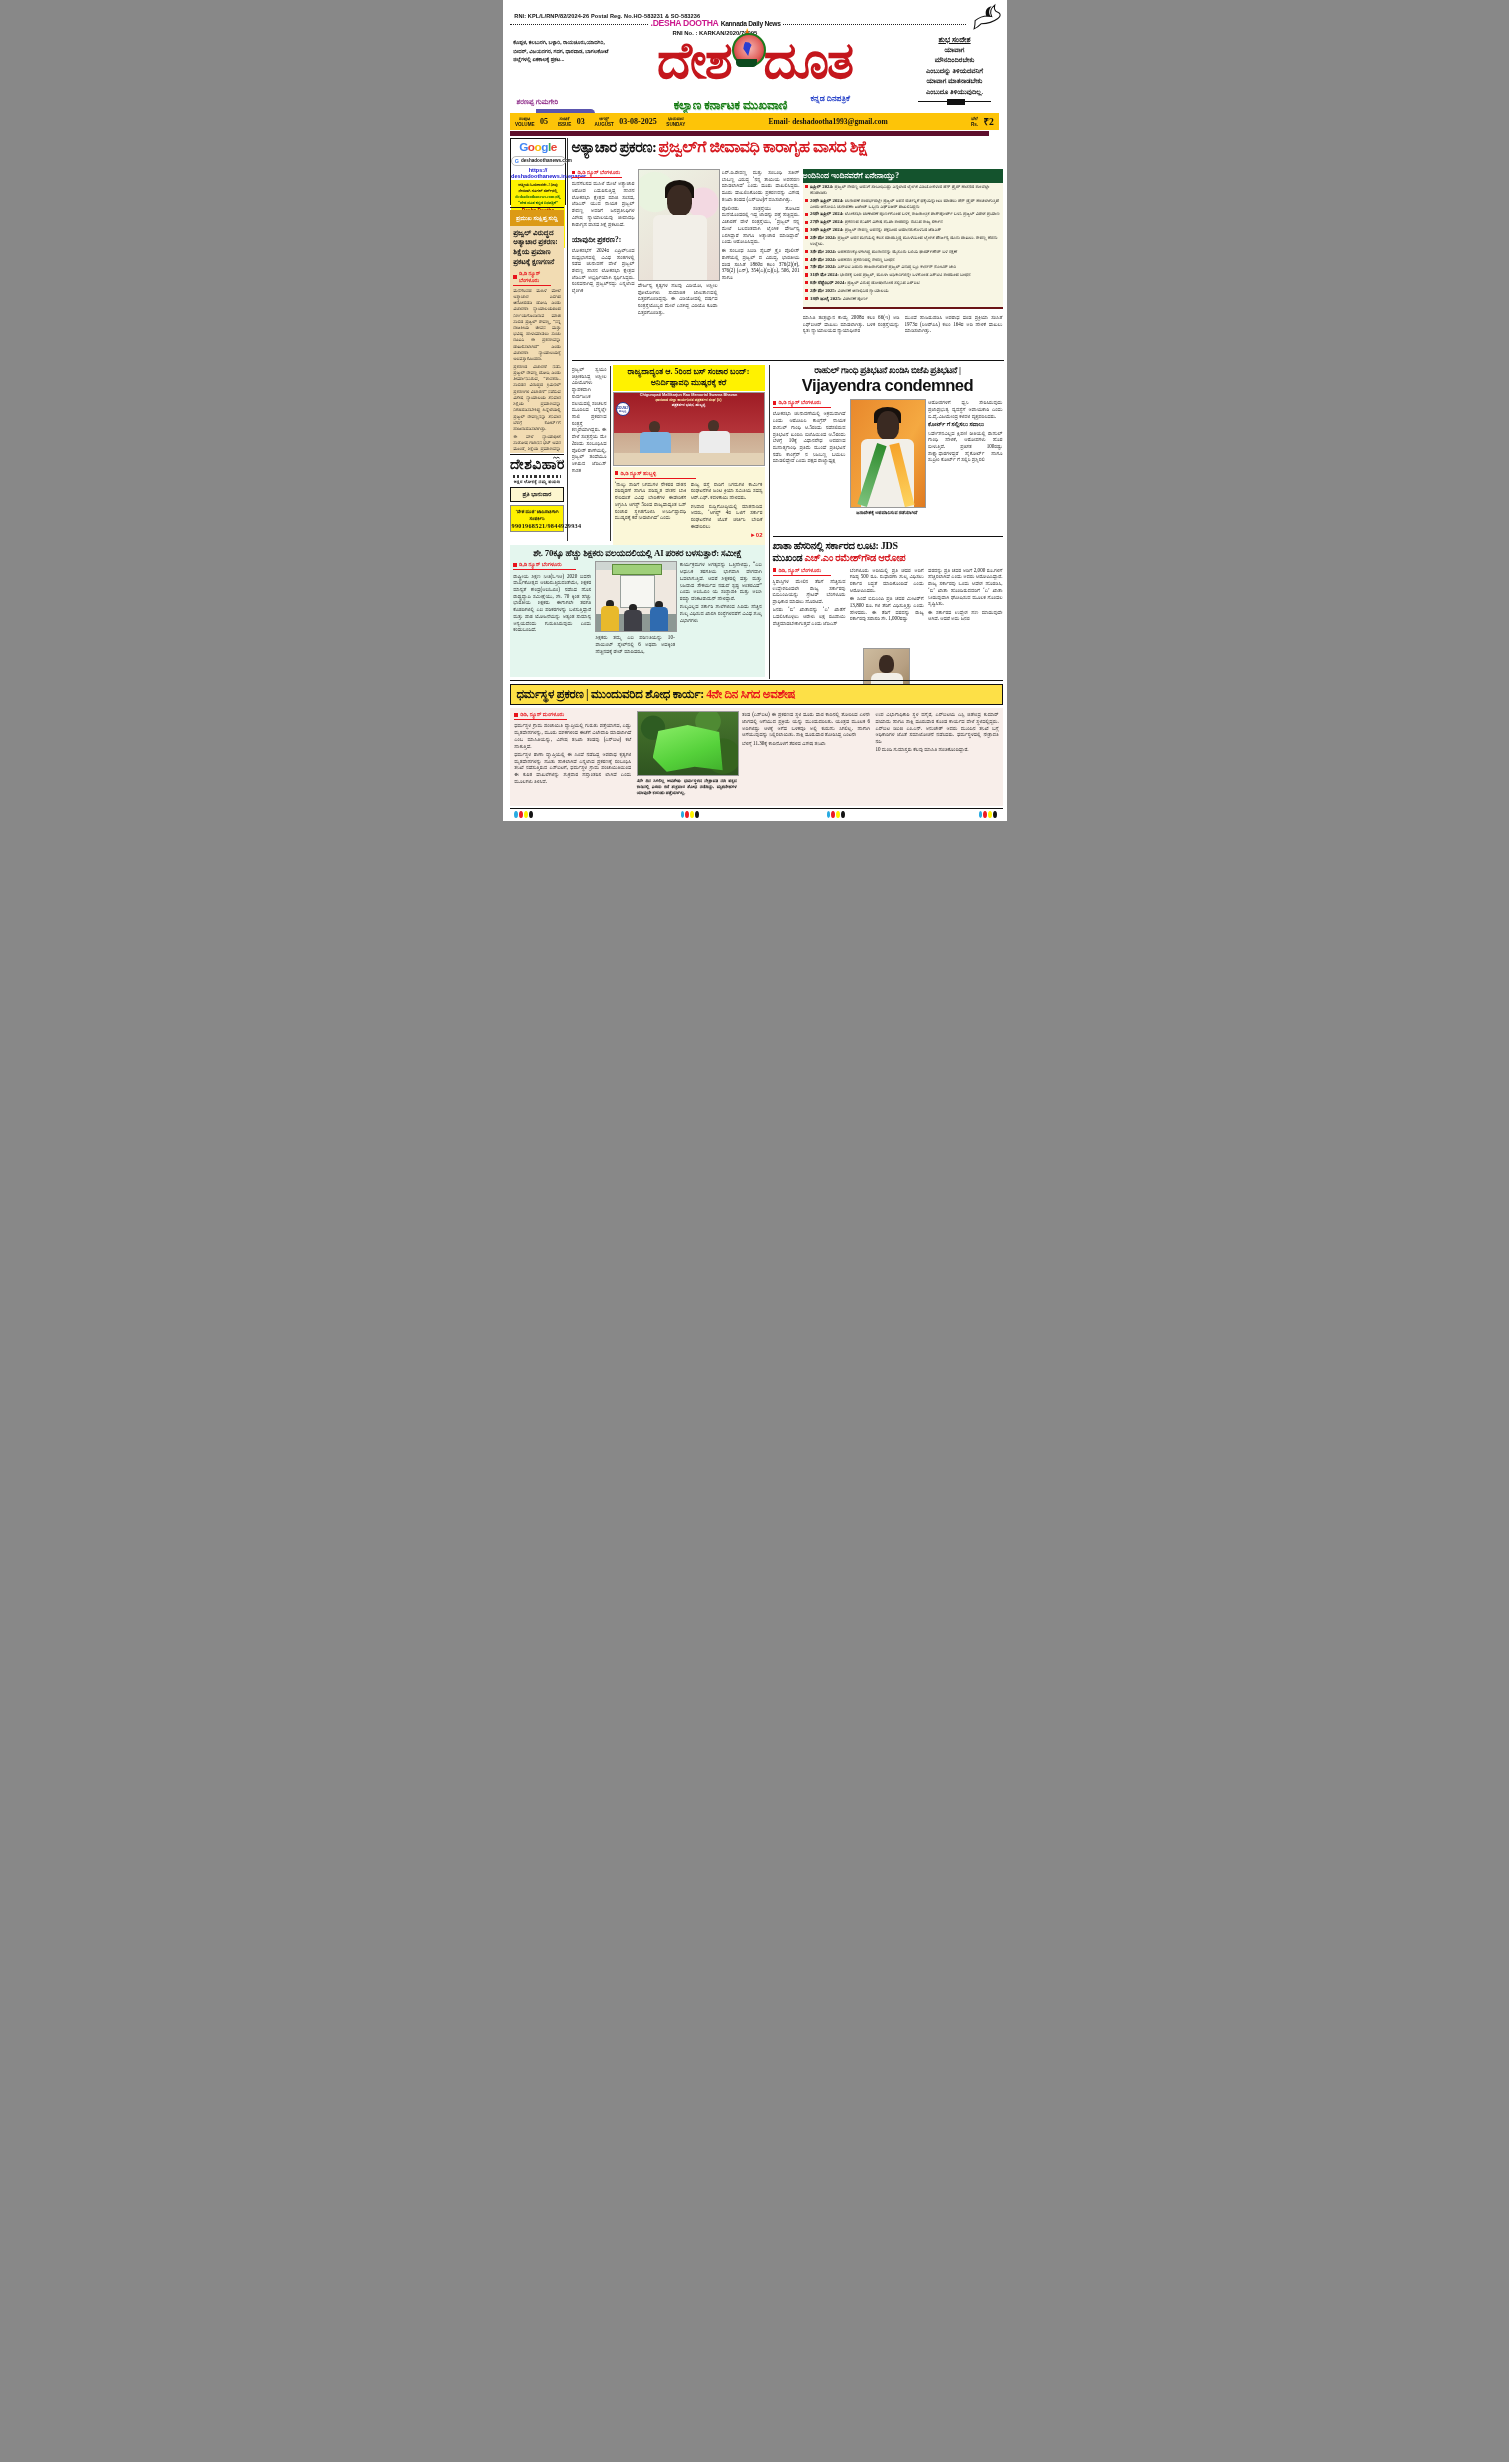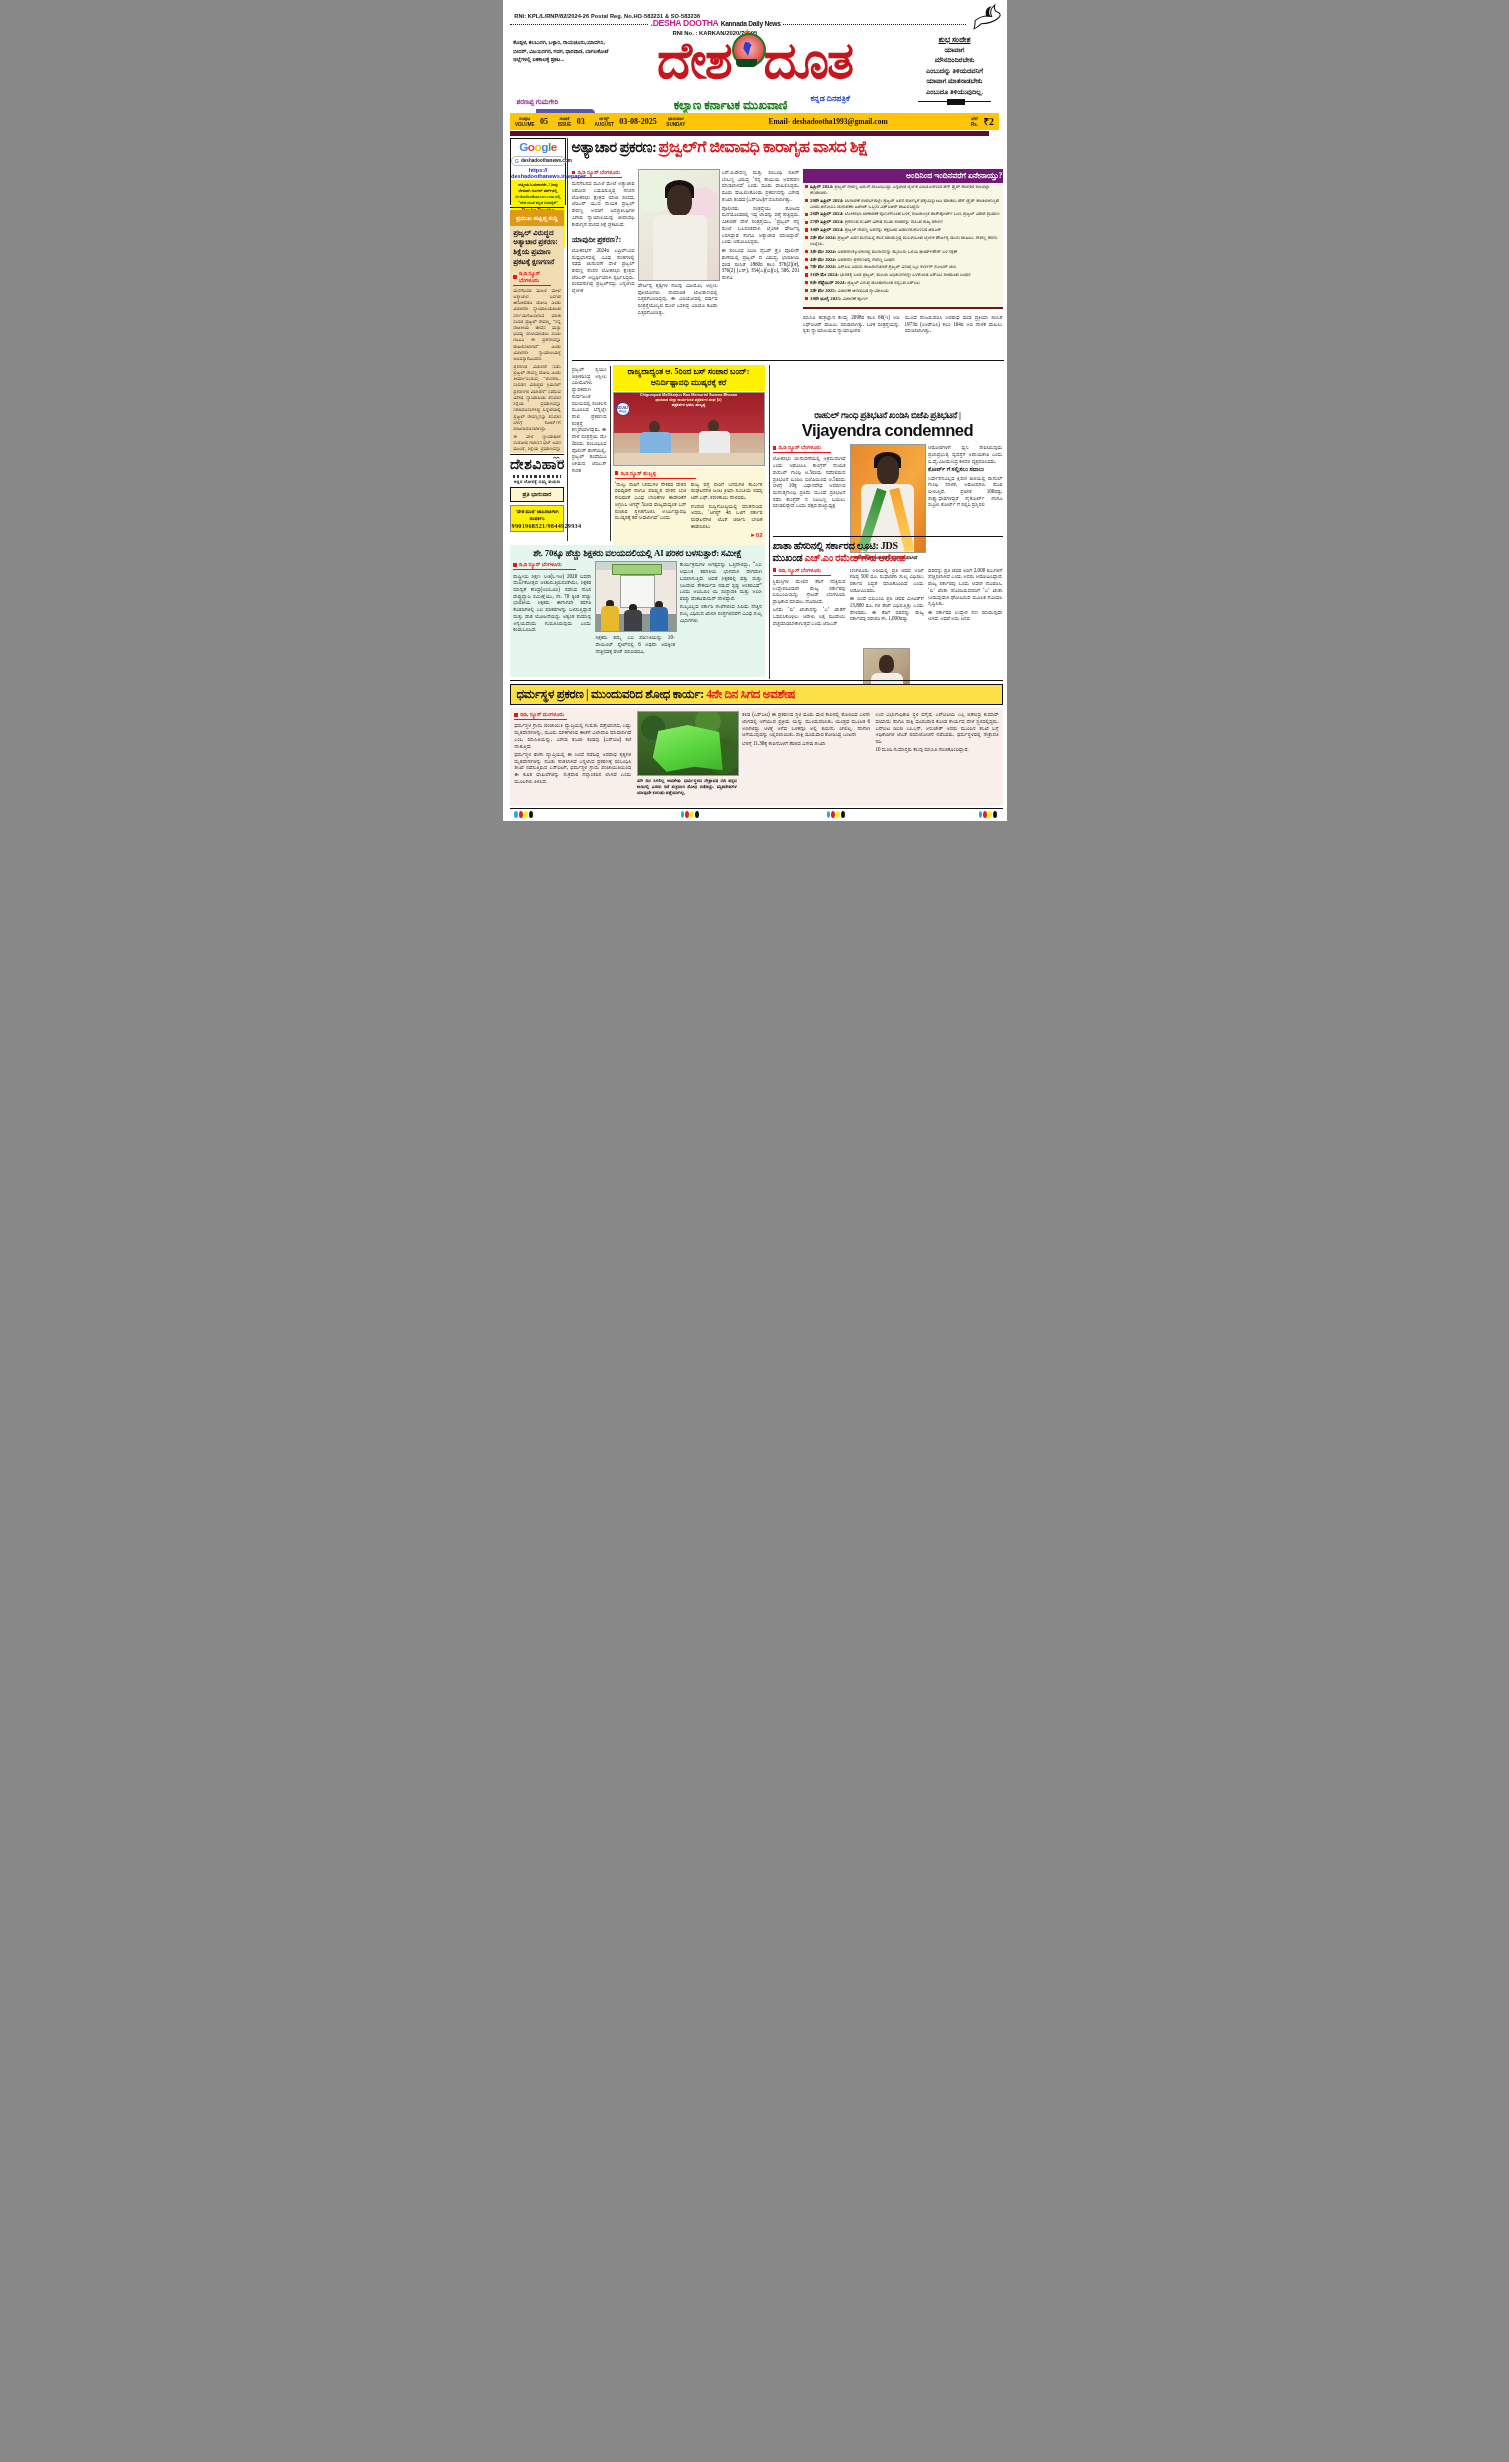--- a/index.html
+++ b/index.html
@@ -76,21 +76,21 @@
   .dv-sched{background:#fdf6cf;border:1.1px solid #111;font-weight:bold;font-size:7.5px;text-align:center;line-height:13px;}
   .dv-contact{background:#fff100;border:1.1px solid #888;text-align:center;font-weight:bold;}
   .dv-contact .l1{font-size:6.2px;line-height:1.5;}
   .dv-contact .l2{font-size:8.6px;letter-spacing:0.3px;}
 
   
   .mh-black{color:#111;font-weight:bold;font-size:14.5px;letter-spacing:-0.5px;}
   .mh-red{color:#d6181f;font-weight:bold;font-size:16px;letter-spacing:-0.5px;}
   .subhead{font-weight:bold;font-size:7.5px;}
   .tl-box{background:#f8f6e4;}
-  .tl-head{background:#701a75;color:#fff;font-weight:bold;font-size:7.8px;text-align:right;line-height:14px;}
+  .tl-head{background:#14532d;color:#fff;font-weight:bold;font-size:7.8px;text-align:left;line-height:14px;}
   .tl-item{font-size:4.6px;line-height:1.3;padding:0.8px 2.1px 0.8px 7.5px;position:relative;}
   .tl-item .blt{position:absolute;left:2.1px;top:2.1px;width:3.2px;height:3.2px;background:#e8131b;}
   .tl-item b{font-size:4.8px;}
   .tl-footrule{border-top:2.1px solid #6b1416;}
 
   
   .photo{position:relative;overflow:hidden;border:0.5px solid #999;}
   .p-prajwal{background:radial-gradient(circle at 20% 20%,#e9f3df 0 18%,transparent 19%),radial-gradient(circle at 80% 30%,#f3d9e2 0 15%,transparent 16%),radial-gradient(circle at 60% 70%,#dcead2 0 20%,transparent 21%),linear-gradient(140deg,#eef3e4,#e7d9d2);}
   .head-sh{position:absolute;border-radius:46% 46% 40% 40%;background:#3a2a22;}
   .hair-sh{position:absolute;border-radius:50% 50% 0 0;background:#17110d;}
@@ -404,21 +404,21 @@
           <div class="bodytxt just" style="margin-top:1.6px;">ಶನಿವಾರ ಸುದ್ದಿಗೋಷ್ಠಿಯಲ್ಲಿ ಮಾತನಾಡಿದ ಅವರು, ‘ಆಗಸ್ಟ್ 4ರ ಒಳಗೆ ಸರ್ಕಾರ ಸಂಘಟನೆಗಳ ಜೊತೆ ಚರ್ಚಿಸಿ ಬೇಡಿಕೆ ಈಡೇರಿಸಲು</div>
           <div style="text-align:right;"><span class="cont-mark">►02</span></div>
         </div>
       </div>
     </div>
   </div>
 
   <div class="abs vrule" style="left:266px;top:365px;height:314px;"></div>
 
   <div class="abs" style="left:270px;top:365px;width:230px;">
-    <div class="vij-kn" style="text-align:center;margin-top:45px;">ರಾಹುಲ್ ಗಾಂಧಿ ಪ್ರತಿಭಟನೆ ಖಂಡಿಸಿ ಬಿಜೆಪಿ ಪ್ರತಿಭಟನೆ |</div>
+    <div class="vij-kn" style="text-align:center;">ರಾಹುಲ್ ಗಾಂಧಿ ಪ್ರತಿಭಟನೆ ಖಂಡಿಸಿ ಬಿಜೆಪಿ ಪ್ರತಿಭಟನೆ |</div>
     <div class="vij-en" style="text-align:center;">Vijayendra condemned</div>
     <div style="display:flex;gap:4.3px;margin-top:3.2px;">
       <div style="width:73px;">
         <div class="byline">
           <span class="sq"></span>
           <span>ಡಿ,ಡಿ ನ್ಯೂಸ್ ಬೆಂಗಳೂರು</span>
         </div>
         <div class="byline-u"></div>
         <div class="bodytxt just ov" style="height:115px;">ಲೋಕಸಭಾ ಚುನಾವಣೆಯಲ್ಲಿ ಅಕ್ರಮವಾಗಿದೆ ಎಂದು ಆರೋಪಿಸಿ ಕಾಂಗ್ರೆಸ್ ನಾಯಕ ರಾಹುಲ್ ಗಾಂಧಿ ಆ.5ರಂದು ನಡೆಸಲಿರುವ ಪ್ರತಿಭಟನೆ ಖಂಡಿಸಿ ಬಿಜೆಪಿಯಿಂದ ಆ.5ರಂದು ಬೆಳಗ್ಗೆ 10ಕ್ಕೆ ವಿಧಾನಸೌಧ ಆವರಣದ ಮಹಾತ್ಮಗಾಂಧಿ ಪ್ರತಿಮೆ ಮುಂದೆ ಪ್ರತಿಭಟನೆ ನಡೆಸಿ ಕಾಂಗ್ರೆಸ್ ನ ನಿಜಬಣ್ಣ ಬಯಲು ಮಾಡಲಿದ್ದೇವೆ ಎಂದು ಪಕ್ಷದ ರಾಜ್ಯಾಧ್ಯಕ್ಷ</div>
       </div>

